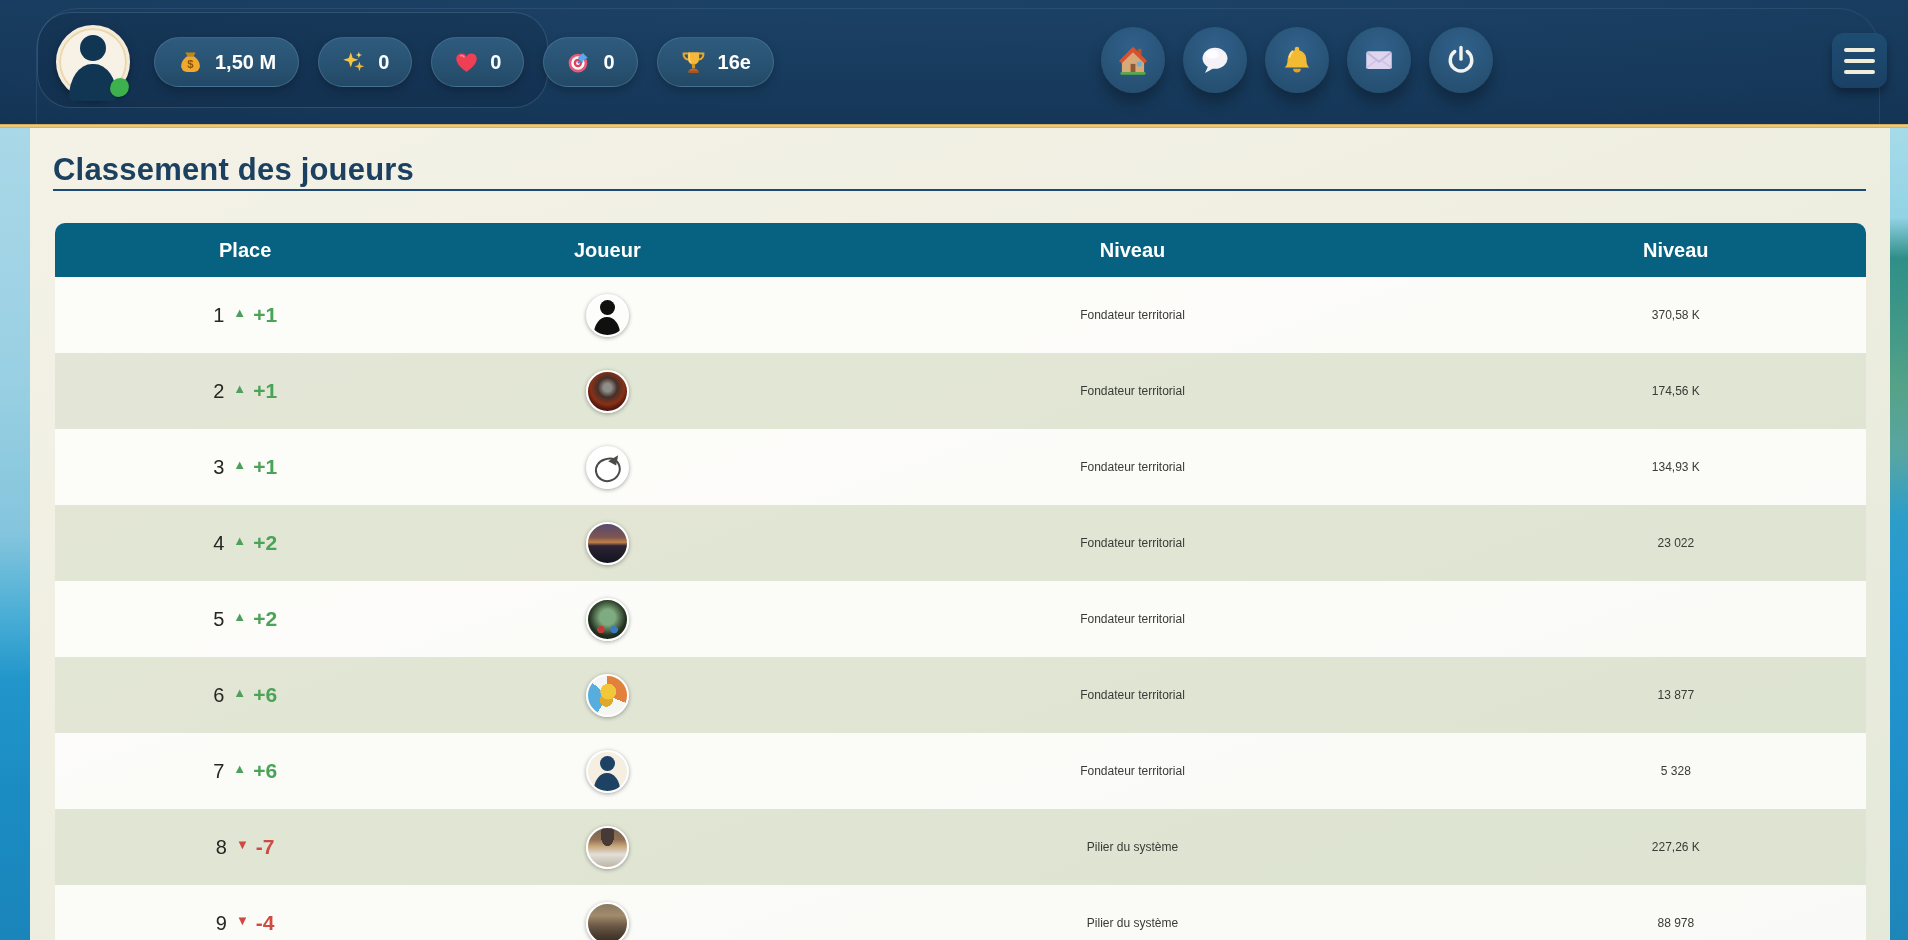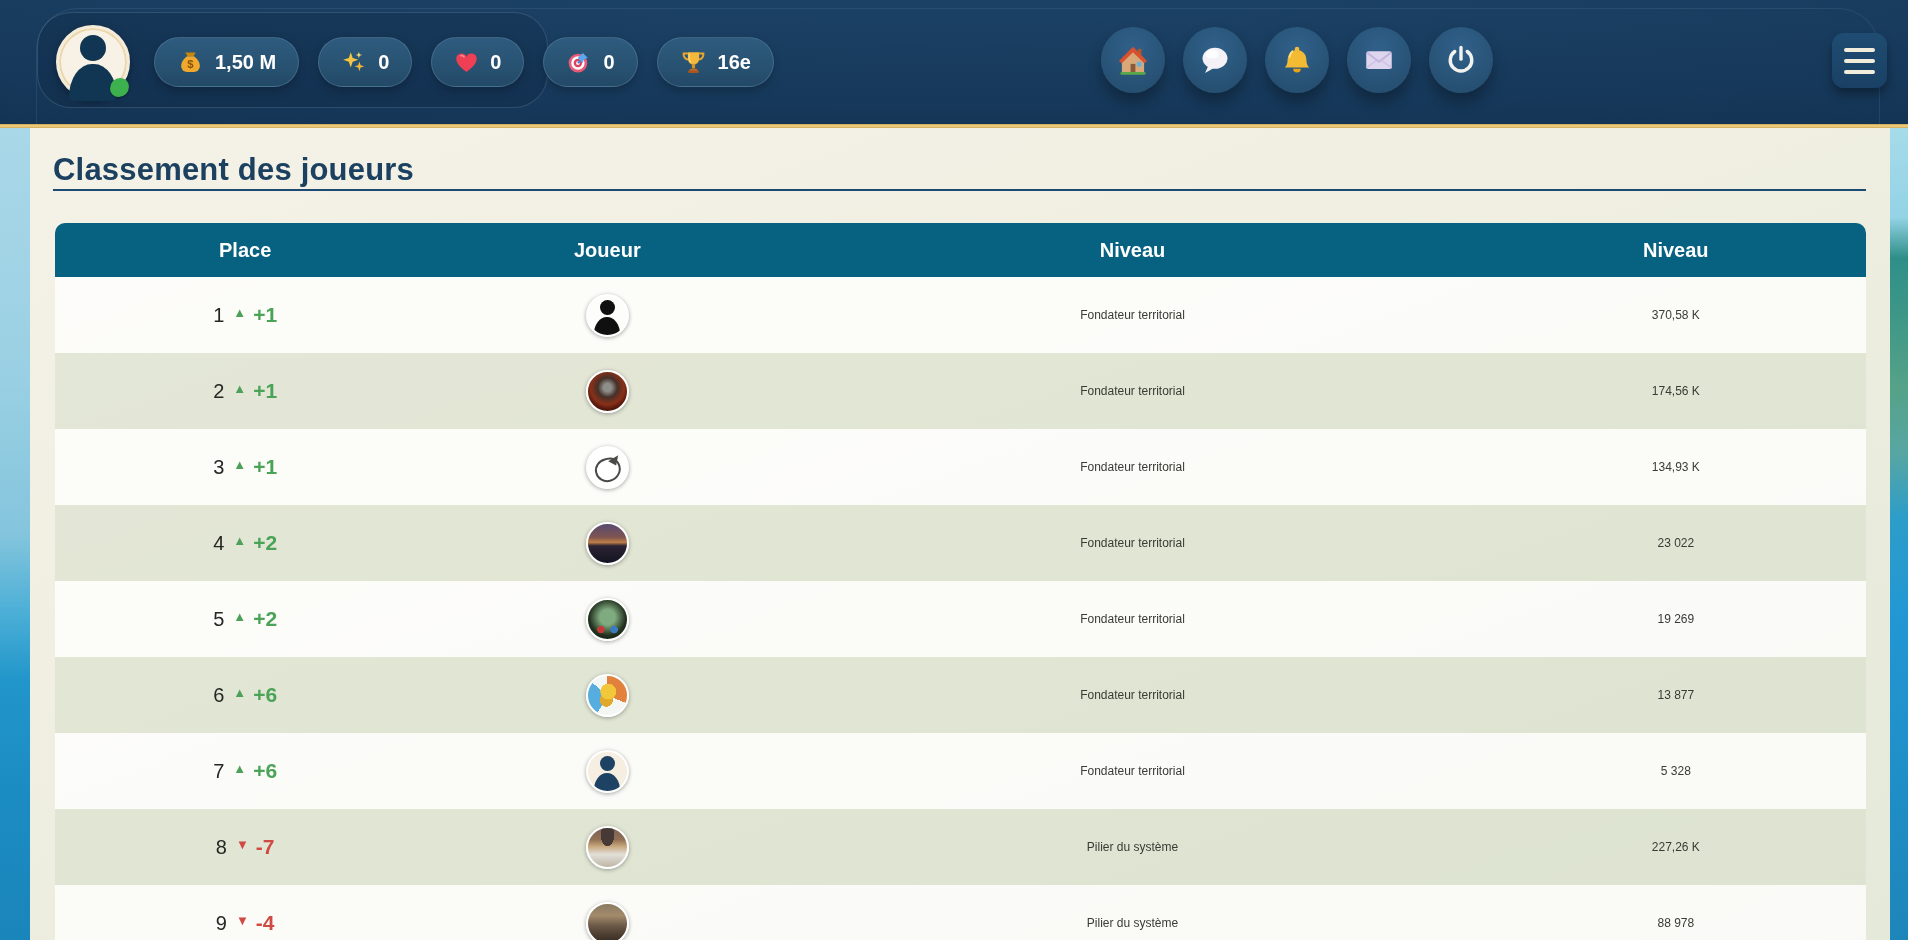--- a/index.html
+++ b/index.html
@@ -175,21 +175,20 @@
           <div class="trow">
     <div class="cell c1">
       <span class="rank">5</span>
       <span class="tri up">▲</span>
       <span class="chg up">+2</span>
     </div>
     <div class="cell c2">
       <span class="avatar av-matrix"></span>
     </div>
     <div class="cell c3 c3t">Fondateur territorial</div>
-    <div class="cell c4 c4t">19 269</div>
   </div>
           <div class="trow alt">
     <div class="cell c1">
       <span class="rank">6</span>
       <span class="tri up">▲</span>
       <span class="chg up">+6</span>
     </div>
     <div class="cell c2">
       <span class="avatar av-pika"></span>
     </div>

